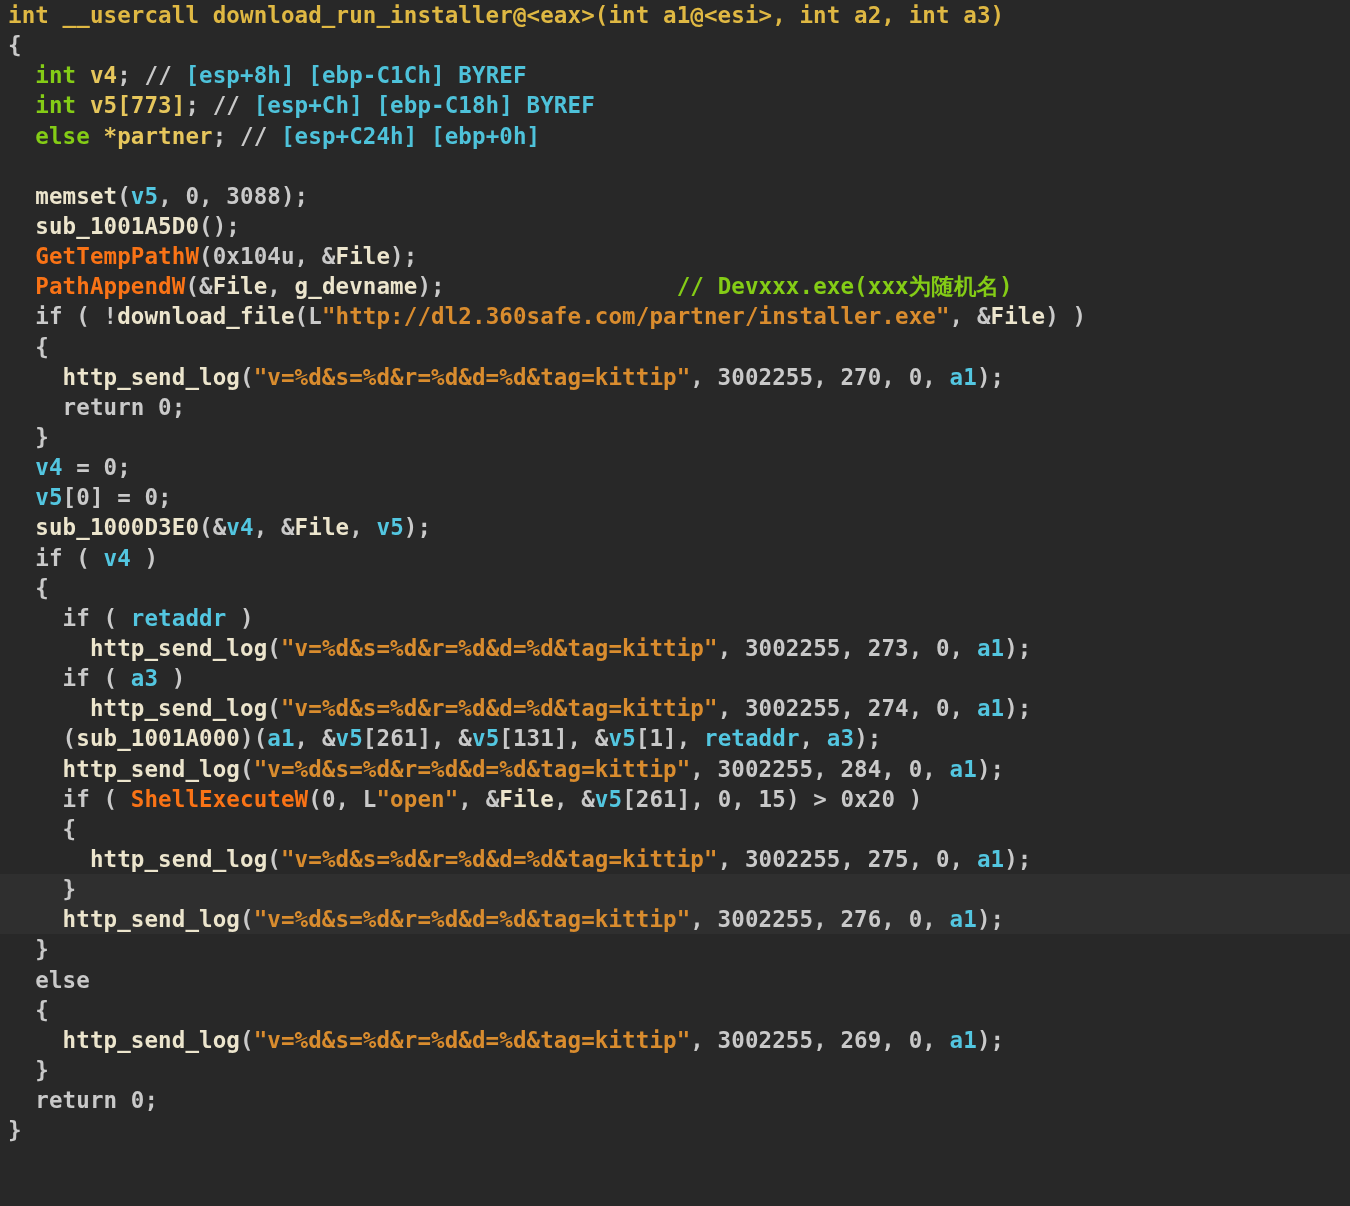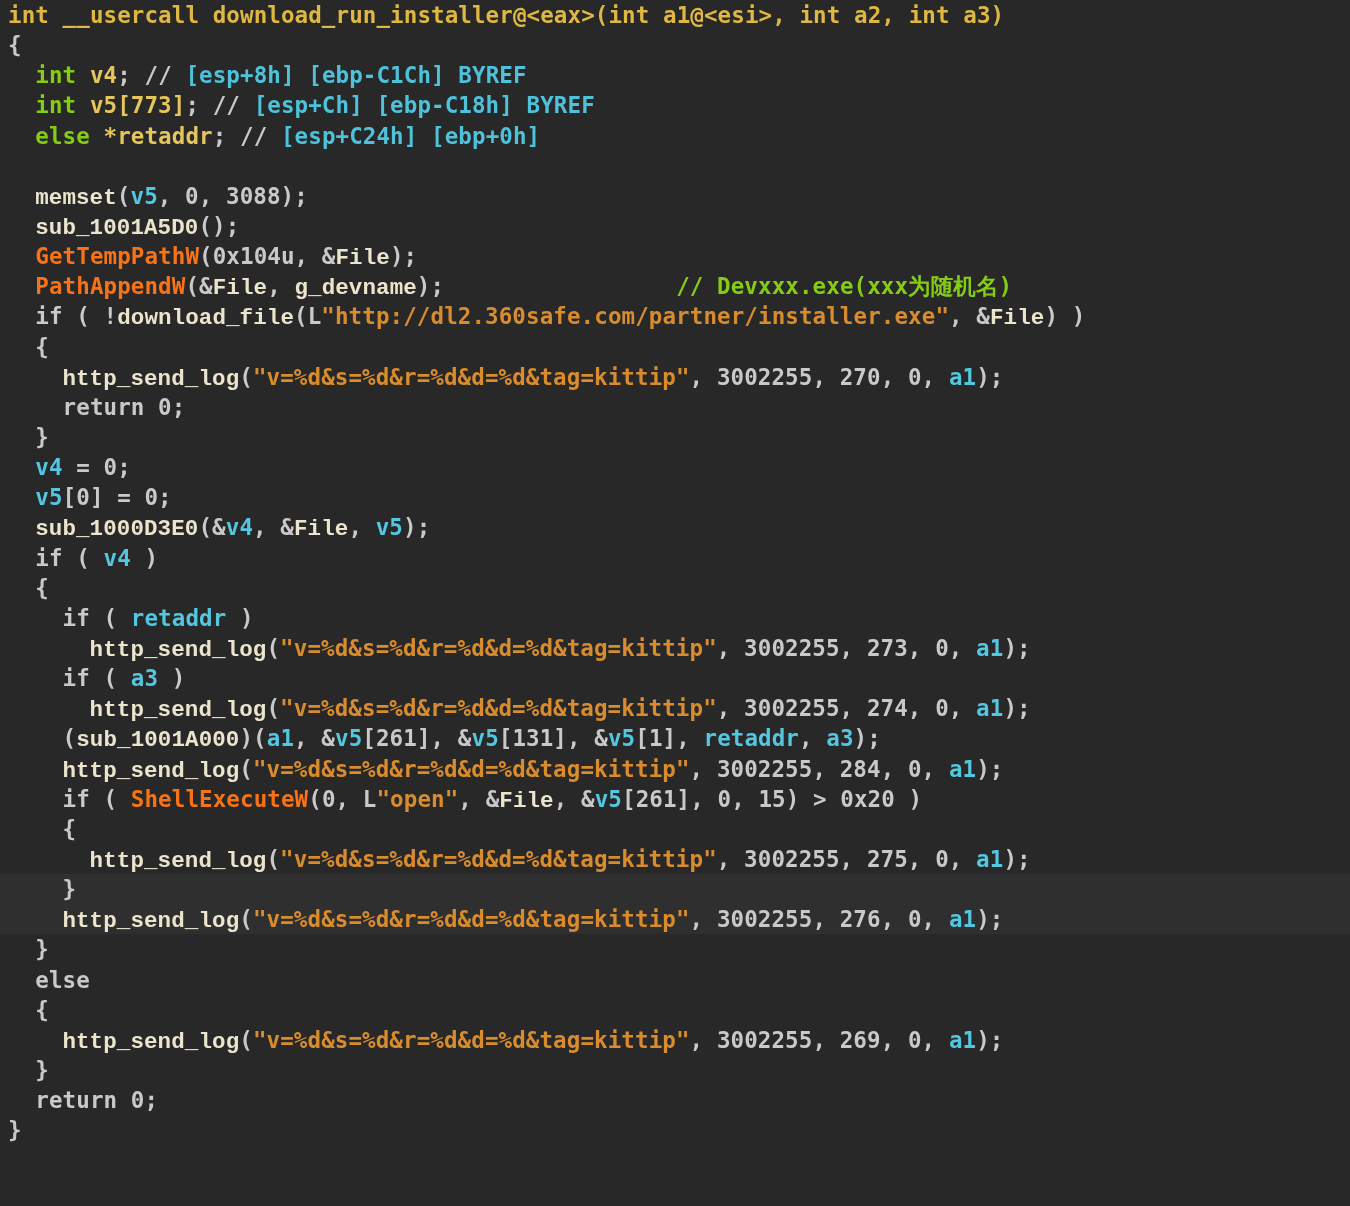--- a/index.html
+++ b/index.html
@@ -36,33 +36,33 @@
   .line.hl { background: #2f2f2f; }
   
   .sig { color: #dfb843; }
   .ty  { color: #84cc16; }
   .dv  { color: #e6c65c; }
   .cy  { color: #53c6e0; text-align: right; }
   .cc  { color: #4ec2da; margin-top: 44px; }
   .mg  { color: #f97316; }
   .st  { color: #d98c2e; }
   .cm  { color: #84cc16; }
-  .fn  { color: #ece5cd; font-family: Liberation Mono, monospace; }
+  .fn  { color: #ece5cd; }
   .pl  { color: #c9c9c9; }
 </style>
 </head>
 <body>
 
 <div id="screen">
   <div id="code-view">
       <div class="line"><span class="sig">int __usercall download_run_installer@&lt;eax&gt;(int a1@&lt;esi&gt;, int a2, int a3)</span></div>
       <div class="line"><span class="pl">{</span></div>
       <div class="line"><span class="ty">  int</span><span class="dv"> v4</span><span class="pl">; // </span><span class="cc">[esp+8h] [ebp-C1Ch] BYREF</span></div>
       <div class="line"><span class="ty">  int</span><span class="dv"> v5[773]</span><span class="pl">; // </span><span class="cc">[esp+Ch] [ebp-C18h] BYREF</span></div>
-      <div class="line"><span class="ty">  else </span><span class="dv">*retaddr</span><span class="pl">; // </span><span class="cc">[esp+C24h] [ebp+0h]</span></div>
+      <div class="line"><span class="ty">  else </span><span class="dv">*partner</span><span class="pl">; // </span><span class="cc">[esp+C24h] [ebp+0h]</span></div>
       <div class="line"></div>
       <div class="line"><span class="fn">  memset</span><span class="pl">(</span><span class="cy">v5</span><span class="pl">, 0, 3088);</span></div>
       <div class="line"><span class="fn">  sub_1001A5D0</span><span class="pl">();</span></div>
       <div class="line"><span class="mg">  GetTempPathW</span><span class="pl">(0x104u, &amp;</span><span class="fn">File</span><span class="pl">);</span></div>
       <div class="line"><span class="mg">  PathAppendW</span><span class="pl">(&amp;</span><span class="fn">File</span><span class="pl">, </span><span class="fn">g_devname</span><span class="pl">);                 </span><span class="cm">// Devxxx.exe(xxx为随机名)</span></div>
       <div class="line"><span class="pl">  if ( !</span><span class="fn">download_file</span><span class="pl">(L</span><span class="st">"http://dl2.360safe.com/partner/installer.exe"</span><span class="pl">, &amp;</span><span class="fn">File</span><span class="pl">) )</span></div>
       <div class="line"><span class="pl">  {</span></div>
       <div class="line"><span class="fn">    http_send_log</span><span class="pl">(</span><span class="st">"v=%d&amp;s=%d&amp;r=%d&amp;d=%d&amp;tag=kittip"</span><span class="pl">, 3002255, 270, 0, </span><span class="cy">a1</span><span class="pl">);</span></div>
       <div class="line"><span class="pl">    return 0;</span></div>
       <div class="line"><span class="pl">  }</span></div>

